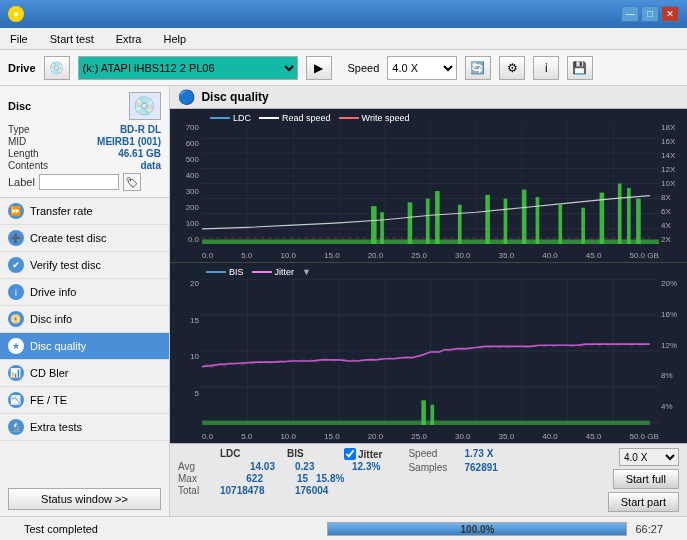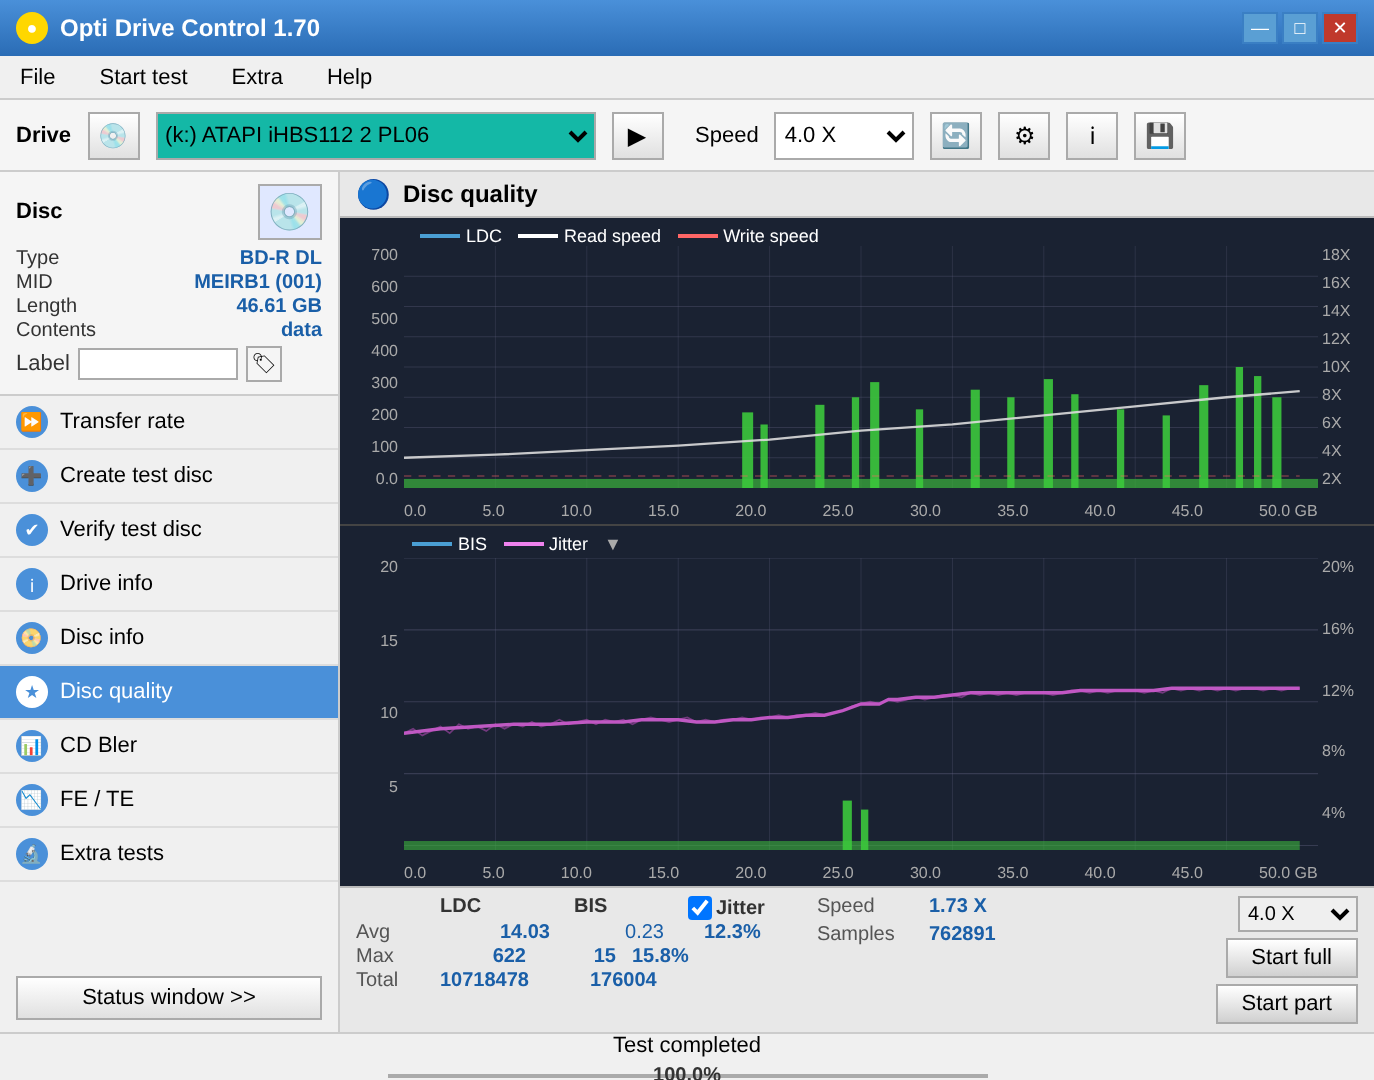--- a/index.html
+++ b/index.html
@@ -200,21 +200,20 @@
     
     .status-bar {
       height: 24px;
       background: #f0f0f0;
       border-top: 1px solid #ccc;
       display: flex;
       align-items: center;
       padding: 0 24px;
       font-size: 11px;
       gap: 8px;
-      flex-direction: column;
     }
     .status-text { flex: 1; }
     .progress-bar-container {
       width: 300px;
       height: 14px;
       background: #ddd;
       border: 1px solid #aaa;
       position: relative;
     }
     .progress-bar-fill {
@@ -241,21 +240,20 @@
       flex-direction: column;
       background: #1a2030;
     }
   </style>
 </head>
 <body>
 
 <div class="title-bar">
   <div class="title-bar-left">
     <div class="title-bar-icon">●</div>
-    <span>Opti Drive Control 1.70</span>
   </div>
   <div class="title-bar-controls">
     <button class="title-btn">—</button>
     <button class="title-btn">□</button>
     <button class="title-btn">✕</button>
   </div>
 </div>
 
 <div class="menu-bar">
   <span class="menu-item">File</span>
@@ -547,21 +545,21 @@
           <span style="width:55px;font-weight:bold;color:#333;">LDC</span>
           <span style="width:45px;font-weight:bold;color:#333;">BIS</span>
           <div style="display:flex;align-items:center;gap:2px;">
             <input type="checkbox" checked="" class="jitter-checkbox" style="">
             <span style="color:#333;font-weight:bold;">Jitter</span>
           </div>
         </div>
         <div style="display:flex;gap:12px;">
           <span style="width:30px;color:#555;">Avg</span>
           <span style="width:55px;color:#1a5fa8;font-weight:bold;text-align:right;">14.03</span>
-          <span style="width:45px;color:#1a5fa8;font-weight:normal;text-align:right;padding-left:8px;">0.23</span>
+          <span style="width:45px;color:#1a5fa8;font-weight:bold;padding-left:8px;">0.23</span>
           <span style="color:#1a5fa8;font-weight:bold;padding-left:8px;">12.3%</span>
         </div>
         <div style="display:flex;gap:0;">
           <span style="width:30px;color:#555;">Max</span>
           <span style="width:55px;color:#1a5fa8;font-weight:bold;text-align:right;">622</span>
           <span style="width:45px;color:#1a5fa8;font-weight:bold;text-align:right;padding-left:8px;">15</span>
           <span style="color:#1a5fa8;font-weight:bold;padding-left:8px;">15.8%</span>
         </div>
         <div style="display:flex;gap:12px;">
           <span style="width:30px;color:#555;">Total</span>

